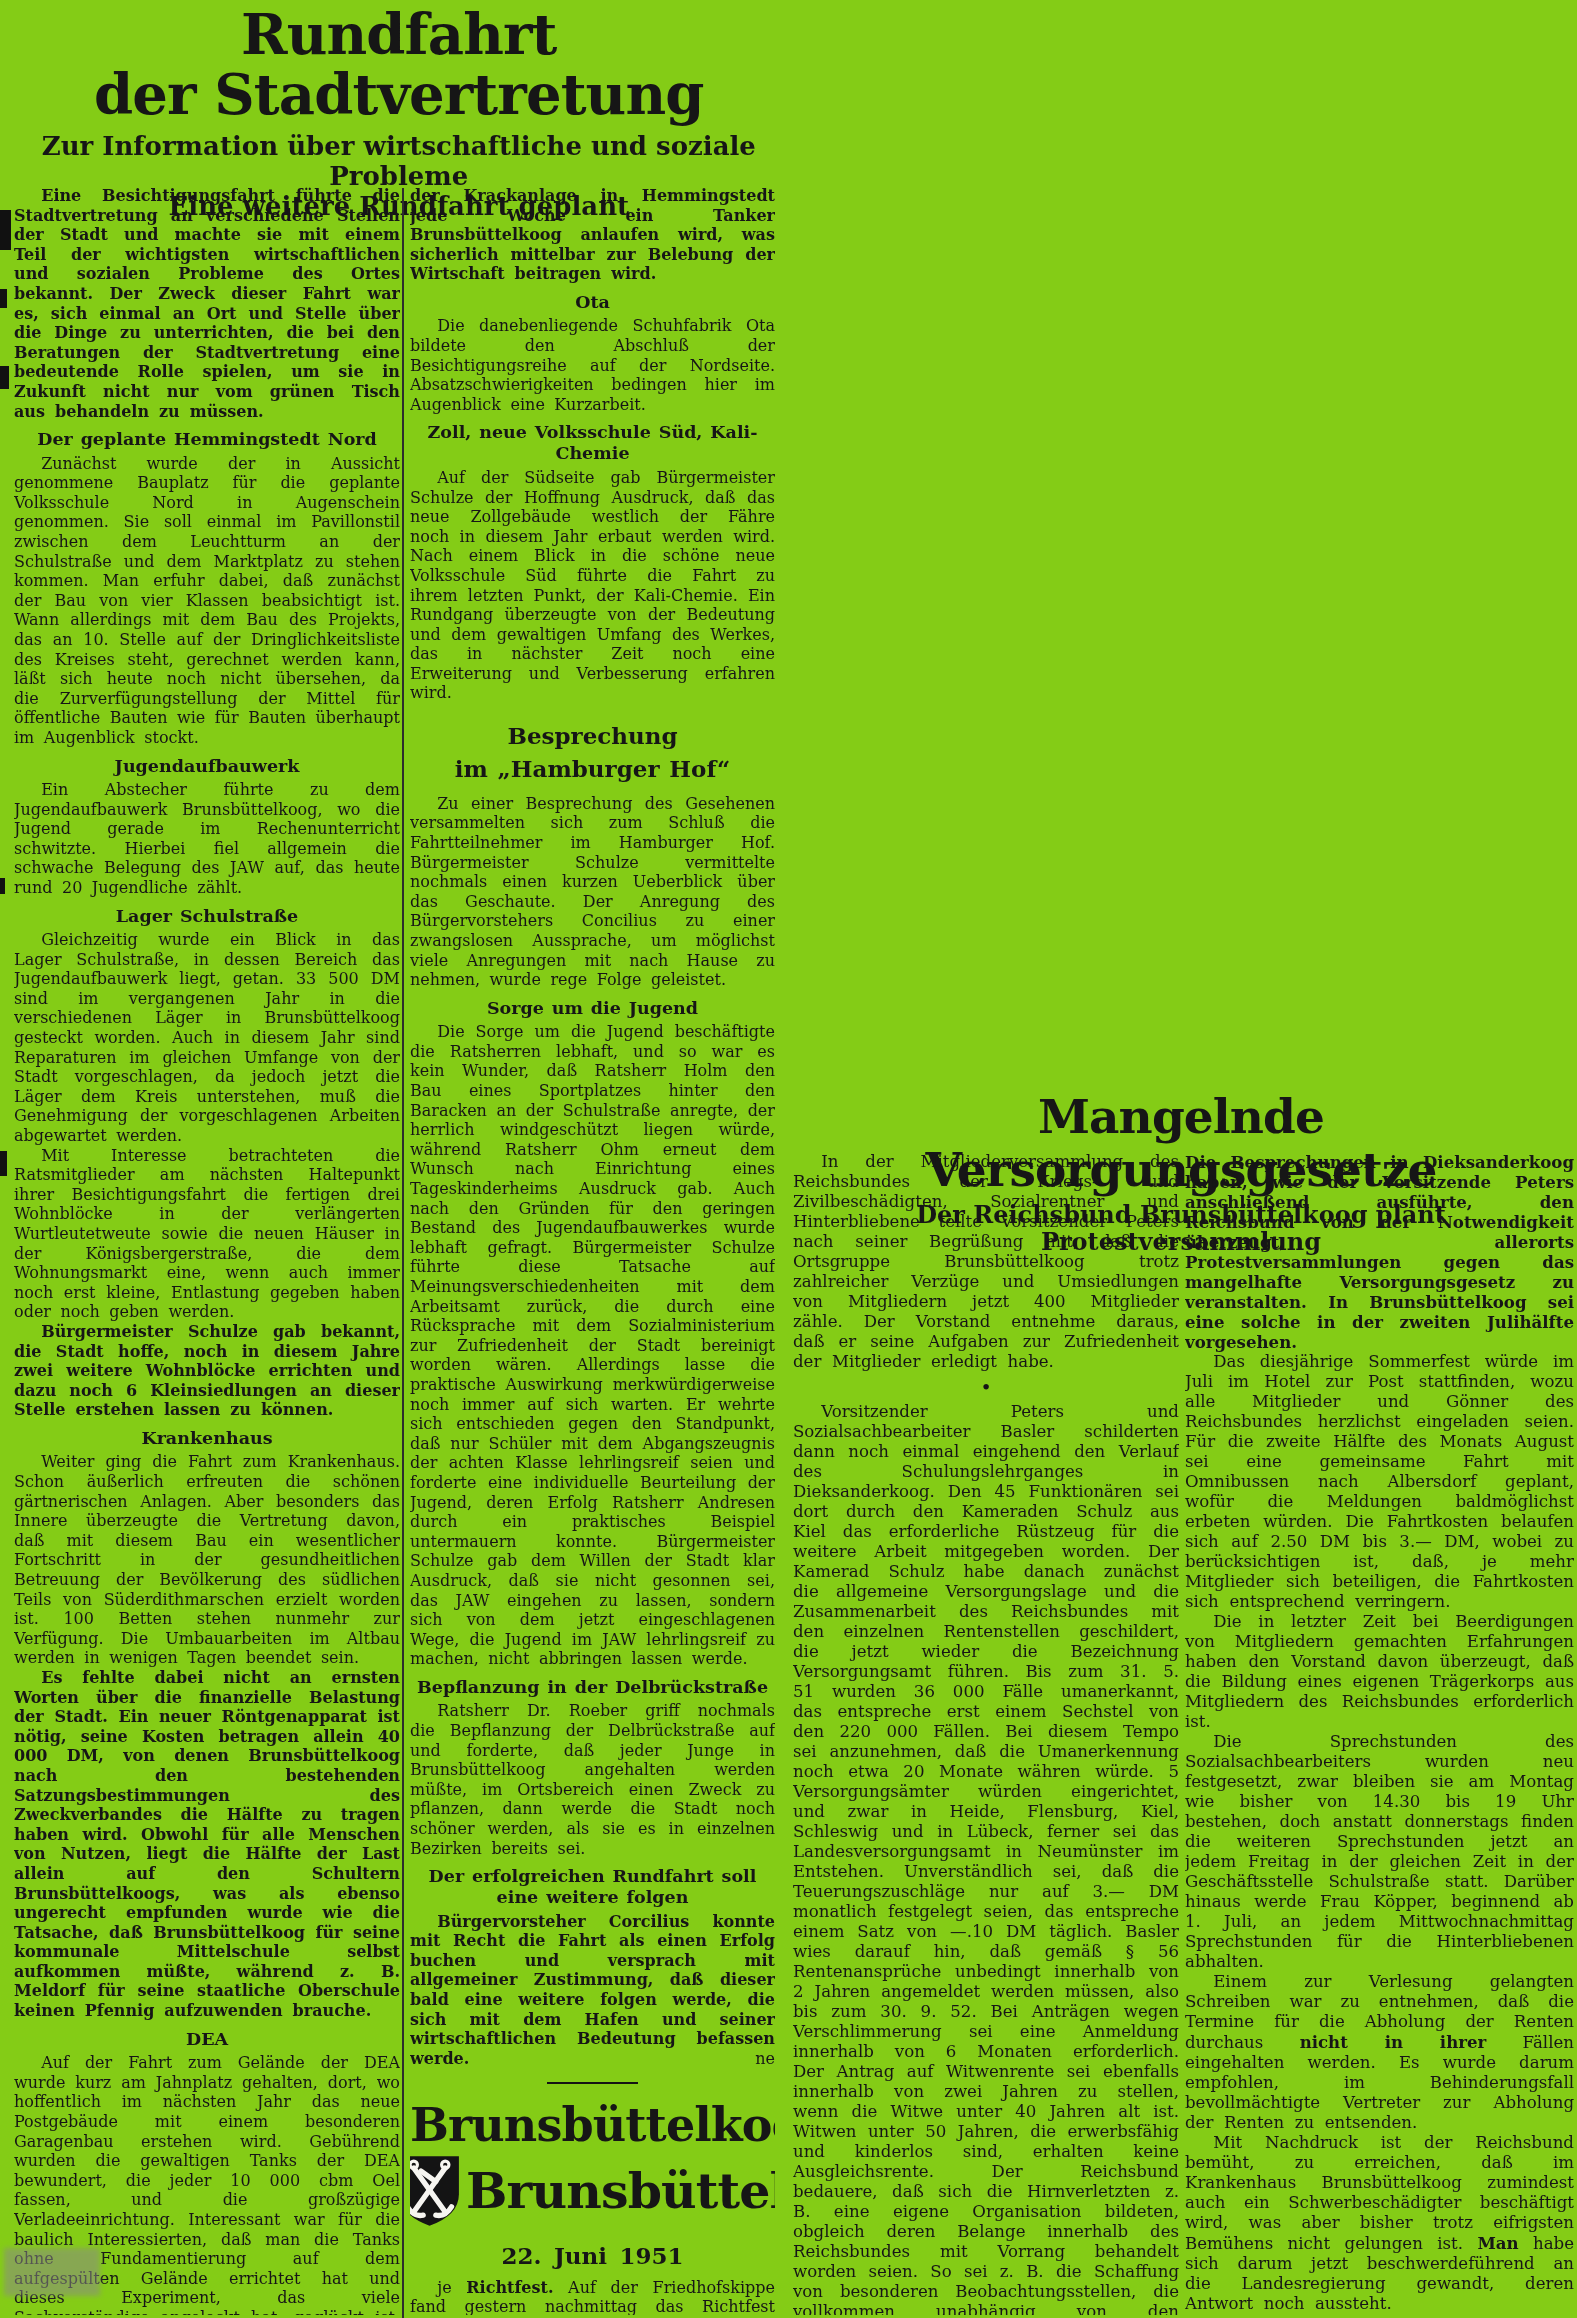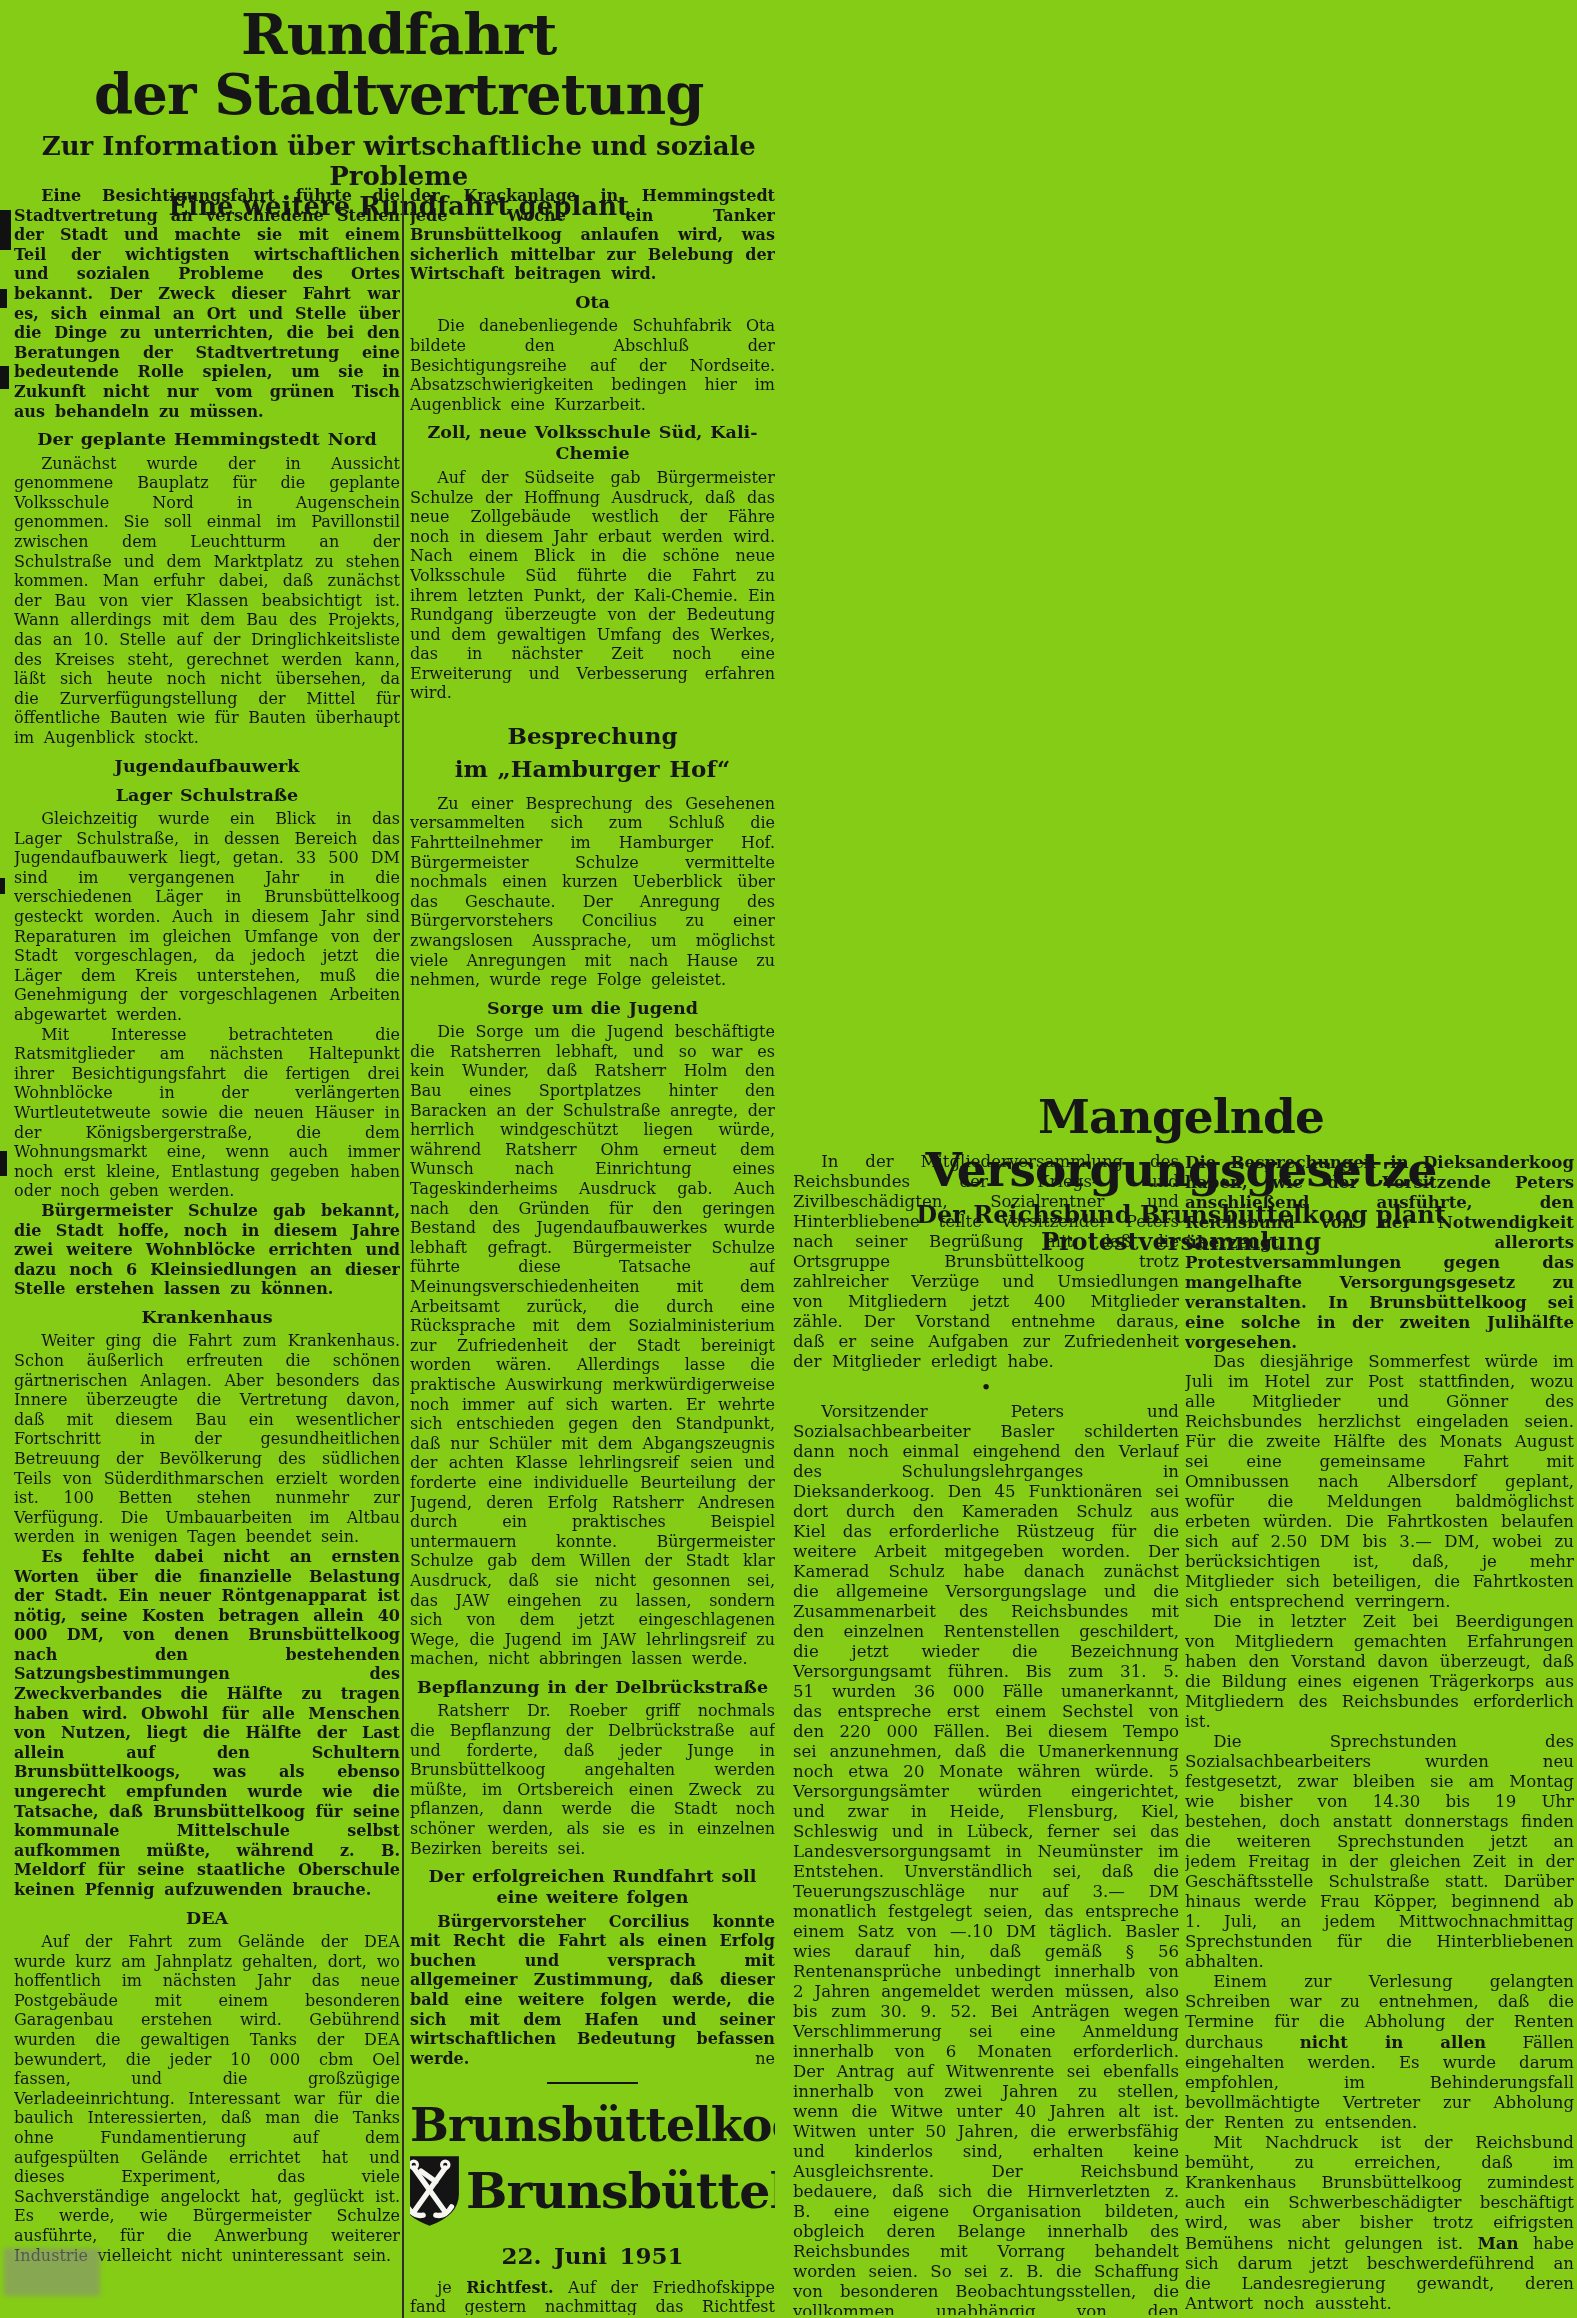--- a/index.html
+++ b/index.html
@@ -57,20 +57,21 @@
     <div class="sub2">Eine weitere Rundfahrt geplant</div>
   </div>
 
   <div id="vrule"></div>
 
   <div id="colL1" class="col">
       <div class="blk lead">Eine Besichtigungsfahrt führte die Stadtvertretung an verschiedene Stellen der Stadt und machte sie mit einem Teil der wichtigsten wirtschaftlichen und sozialen Probleme des Ortes bekannt. Der Zweck dieser Fahrt war es, sich einmal an Ort und Stelle über die Dinge zu unterrichten, die bei den Beratungen der Stadtvertretung eine bedeutende Rolle spielen, um sie in Zukunft nicht nur vom grünen Tisch aus behandeln zu müssen.</div>
       <div class="blk h">Der geplante Hemmingstedt Nord</div>
       <div class="blk para">Zunächst wurde der in Aussicht genommene Bauplatz für die geplante Volksschule Nord in Augenschein genommen. Sie soll einmal im Pavillonstil zwischen dem Leuchtturm an der Schulstraße und dem Marktplatz zu stehen kommen. Man erfuhr dabei, daß zunächst der Bau von vier Klassen beabsichtigt ist. Wann allerdings mit dem Bau des Projekts, das an 10. Stelle auf der Dringlichkeitsliste des Kreises steht, gerechnet werden kann, läßt sich heute noch nicht übersehen, da die Zurverfügungstellung der Mittel für öffentliche Bauten wie für Bauten überhaupt im Augenblick stockt.</div>
       <div class="blk h">Jugendaufbauwerk</div>
+      <div class="blk para">Ein Abstecher führte zu dem Jugendaufbauwerk Brunsbüttelkoog, wo die Jugend gerade im Rechenunterricht schwitzte. Hierbei fiel allgemein die schwache Belegung des JAW auf, das heute rund 20 Jugendliche zählt.</div>
       <div class="blk h">Lager Schulstraße</div>
       <div class="blk para">Gleichzeitig wurde ein Blick in das Lager Schulstraße, in dessen Bereich das Jugendaufbauwerk liegt, getan. 33 500 DM sind im vergangenen Jahr in die verschiedenen Läger in Brunsbüttelkoog gesteckt worden. Auch in diesem Jahr sind Reparaturen im gleichen Umfange von der Stadt vorgeschlagen, da jedoch jetzt die Läger dem Kreis unterstehen, muß die Genehmigung der vorgeschlagenen Arbeiten abgewartet werden.</div>
       <div class="blk para">Mit Interesse betrachteten die Ratsmitglieder am nächsten Haltepunkt ihrer Besichtigungsfahrt die fertigen drei Wohnblöcke in der verlängerten Wurtleutetweute sowie die neuen Häuser in der Königsbergerstraße, die dem Wohnungsmarkt eine, wenn auch immer noch erst kleine, Entlastung gegeben haben oder noch geben werden.</div>
       <div class="blk bold">Bürgermeister Schulze gab bekannt, die Stadt hoffe, noch in diesem Jahre zwei weitere Wohnblöcke errichten und dazu noch 6 Kleinsiedlungen an dieser Stelle erstehen lassen zu können.</div>
       <div class="blk h">Krankenhaus</div>
       <div class="blk para">Weiter ging die Fahrt zum Krankenhaus. Schon äußerlich erfreuten die schönen gärtnerischen Anlagen. Aber besonders das Innere überzeugte die Vertretung davon, daß mit diesem Bau ein wesentlicher Fortschritt in der gesundheitlichen Betreuung der Bevölkerung des südlichen Teils von Süderdithmarschen erzielt worden ist. 100 Betten stehen nunmehr zur Verfügung. Die Umbauarbeiten im Altbau werden in wenigen Tagen beendet sein.</div>
       <div class="blk bold">Es fehlte dabei nicht an ernsten Worten über die finanzielle Belastung der Stadt. Ein neuer Röntgenapparat ist nötig, seine Kosten betragen allein 40 000 DM, von denen Brunsbüttelkoog nach den bestehenden Satzungsbestimmungen des Zweckverbandes die Hälfte zu tragen haben wird. Obwohl für alle Menschen von Nutzen, liegt die Hälfte der Last allein auf den Schultern Brunsbüttelkoogs, was als ebenso ungerecht empfunden wurde wie die Tatsache, daß Brunsbüttelkoog für seine kommunale Mittelschule selbst aufkommen müßte, während z. B. Meldorf für seine staatliche Oberschule keinen Pfennig aufzuwenden brauche.</div>
       <div class="blk h">DEA</div>
       <div class="blk para">Auf der Fahrt zum Gelände der DEA wurde kurz am Jahnplatz gehalten, dort, wo hoffentlich im nächsten Jahr das neue Postgebäude mit einem besonderen Garagenbau erstehen wird. Gebührend wurden die gewaltigen Tanks der DEA bewundert, die jeder 10 000 cbm Oel fassen, und die großzügige Verladeeinrichtung. Interessant war für die baulich Interessierten, daß man die Tanks ohne Fundamentierung auf dem aufgespülten Gelände errichtet hat und dieses Experiment, das viele Sachverständige angelockt hat, geglückt ist. Es werde, wie Bürgermeister Schulze ausführte, für die Anwerbung weiterer Industrie vielleicht nicht uninteressant sein.</div>
     </div>
@@ -131,21 +132,21 @@
   <div id="colR1" class="col">
       <div class="blk para">In der Mitgliederversammlung des Reichsbundes der Kriegs- und Zivilbeschädigten, Sozialrentner und Hinterbliebene teilte Vorsitzender Peters nach seiner Begrüßung mit, daß die Ortsgruppe Brunsbüttelkoog trotz zahlreicher Verzüge und Umsiedlungen von Mitgliedern jetzt 400 Mitglieder zähle. Der Vorstand entnehme daraus, daß er seine Aufgaben zur Zufriedenheit der Mitglieder erledigt habe.</div>
       <div class="blk dot">•</div>
       <div class="blk para">Vorsitzender Peters und Sozialsachbearbeiter Basler schilderten dann noch einmal eingehend den Verlauf des Schulungslehrganges in Dieksanderkoog. Den 45 Funktionären sei dort durch den Kameraden Schulz aus Kiel das erforderliche Rüstzeug für die weitere Arbeit mitgegeben worden. Der Kamerad Schulz habe danach zunächst die allgemeine Versorgungslage und die Zusammenarbeit des Reichsbundes mit den einzelnen Rentenstellen geschildert, die jetzt wieder die Bezeichnung Versorgungsamt führen. Bis zum 31. 5. 51 wurden 36 000 Fälle umanerkannt, das entspreche erst einem Sechstel von den 220 000 Fällen. Bei diesem Tempo sei anzunehmen, daß die Umanerkennung noch etwa 20 Monate währen würde. 5 Versorgungsämter würden eingerichtet, und zwar in Heide, Flensburg, Kiel, Schleswig und in Lübeck, ferner sei das Landesversorgungsamt in Neumünster im Entstehen. Unverständlich sei, daß die Teuerungszuschläge nur auf 3.— DM monatlich festgelegt seien, das entspreche einem Satz von —.10 DM täglich. Basler wies darauf hin, daß gemäß § 56 Rentenansprüche unbedingt innerhalb von 2 Jahren angemeldet werden müssen, also bis zum 30. 9. 52. Bei Anträgen wegen Verschlimmerung sei eine Anmeldung innerhalb von 6 Monaten erforderlich. Der Antrag auf Witwenrente sei ebenfalls innerhalb von zwei Jahren zu stellen, wenn die Witwe unter 40 Jahren alt ist. Witwen unter 50 Jahren, die erwerbsfähig und kinderlos sind, erhalten keine Ausgleichsrente. Der Reichsbund bedauere, daß sich die Hirnverletzten z. B. eine eigene Organisation bildeten, obgleich deren Belange innerhalb des Reichsbundes mit Vorrang behandelt worden seien. So sei z. B. die Schaffung von besonderen Beobachtungsstellen, die vollkommen unabhängig von den Irrenanstalten sind, auf die ganz energischen Vorstellungen des Reichsbundes zurückzuführen. Fest stehe, daß das Bundesversorgungsgesetz den Reichsbund in keiner Weise befriedigen könne, und in Dieksanderkoog sei vor allen Dingen bedauert worden, daß die Presse nur bemüht sei, die geringen Verbesserungen hervorzuheben, die negativen Seiten des Gesetzes aber übergehe.</div>
     </div>
   <div id="colR2" class="col">
       <div class="blk cont">Die Besprechungen in Dieksanderkoog haben, wie der Vorsitzende Peters anschließend ausführte, den Reichsbund von der Notwendigkeit überzeugt, allerorts Protestversammlungen gegen das mangelhafte Versorgungsgesetz zu veranstalten. In Brunsbüttelkoog sei eine solche in der zweiten Julihälfte vorgesehen.</div>
       <div class="blk para">Das diesjährige Sommerfest würde im Juli im Hotel zur Post stattfinden, wozu alle Mitglieder und Gönner des Reichsbundes herzlichst eingeladen seien. Für die zweite Hälfte des Monats August sei eine gemeinsame Fahrt mit Omnibussen nach Albersdorf geplant, wofür die Meldungen baldmöglichst erbeten würden. Die Fahrtkosten belaufen sich auf 2.50 DM bis 3.— DM, wobei zu berücksichtigen ist, daß, je mehr Mitglieder sich beteiligen, die Fahrtkosten sich entsprechend verringern.</div>
       <div class="blk para">Die in letzter Zeit bei Beerdigungen von Mitgliedern gemachten Erfahrungen haben den Vorstand davon überzeugt, daß die Bildung eines eigenen Trägerkorps aus Mitgliedern des Reichsbundes erforderlich ist.</div>
       <div class="blk para">Die Sprechstunden des Sozialsachbearbeiters wurden neu festgesetzt, zwar bleiben sie am Montag wie bisher von 14.30 bis 19 Uhr bestehen, doch anstatt donnerstags finden die weiteren Sprechstunden jetzt an jedem Freitag in der gleichen Zeit in der Geschäftsstelle Schulstraße statt. Darüber hinaus werde Frau Köpper, beginnend ab 1. Juli, an jedem Mittwochnachmittag Sprechstunden für die Hinterbliebenen abhalten.</div>
-      <div class="blk para">Einem zur Verlesung gelangten Schreiben war zu entnehmen, daß die Termine für die Abholung der Renten durchaus <b>nicht in allen</b> Fällen eingehalten werden. Es wurde darum empfohlen, im Behinderungsfall bevollmächtigte Vertreter zur Abholung der Renten zu entsenden.</div>
+      <div class="blk para">Einem zur Verlesung gelangten Schreiben war zu entnehmen, daß die Termine für die Abholung der Renten durchaus <b>nicht in ihrer</b> Fällen eingehalten werden. Es wurde darum empfohlen, im Behinderungsfall bevollmächtigte Vertreter zur Abholung der Renten zu entsenden.</div>
       <div class="blk para">Mit Nachdruck ist der Reichsbund bemüht, zu erreichen, daß im Krankenhaus Brunsbüttelkoog zumindest auch ein Schwerbeschädigter beschäftigt wird, was aber bisher trotz eifrigsten Bemühens nicht gelungen ist. <b>Man</b> habe sich darum jetzt beschwerdeführend an die Landesregierung gewandt, deren Antwort noch aussteht.</div>
       <div class="blk para">Basler wies schließlich darauf hin, daß die Richtlinien für eine Berufsumschulung jetzt eingegangen sind und diese in der Geschäftsstelle eingesehen werden können. Vorsitzender Peters schloß die Versammlung mit dem Hinweis, daß auch in Brunsbüttelkoog noch eine Reihe von Schwerbeschädigten, Sozialrentnern und Hinterbliebenen abseits stehe, und es Aufgabe der Mitglieder sei, auch diese für die Organisation zu gewinnen.</div>
     </div>
 
   <div class="smudge" style="left:0;top:210px;width:11.4px;height:40px;"></div>
   <div class="smudge" style="left:0;top:289px;width:7px;height:19px;"></div>
   <div class="smudge" style="left:0;top:366px;width:8.8px;height:23px;"></div>
   <div class="smudge" style="left:0;top:878px;width:5.3px;height:16px;"></div>
   <div class="smudge" style="left:0;top:1151px;width:7px;height:24.5px;"></div>
   <div class="smudge" id="sm6" style="left:3.5px;top:2248px;width:96px;height:48px;"></div>

